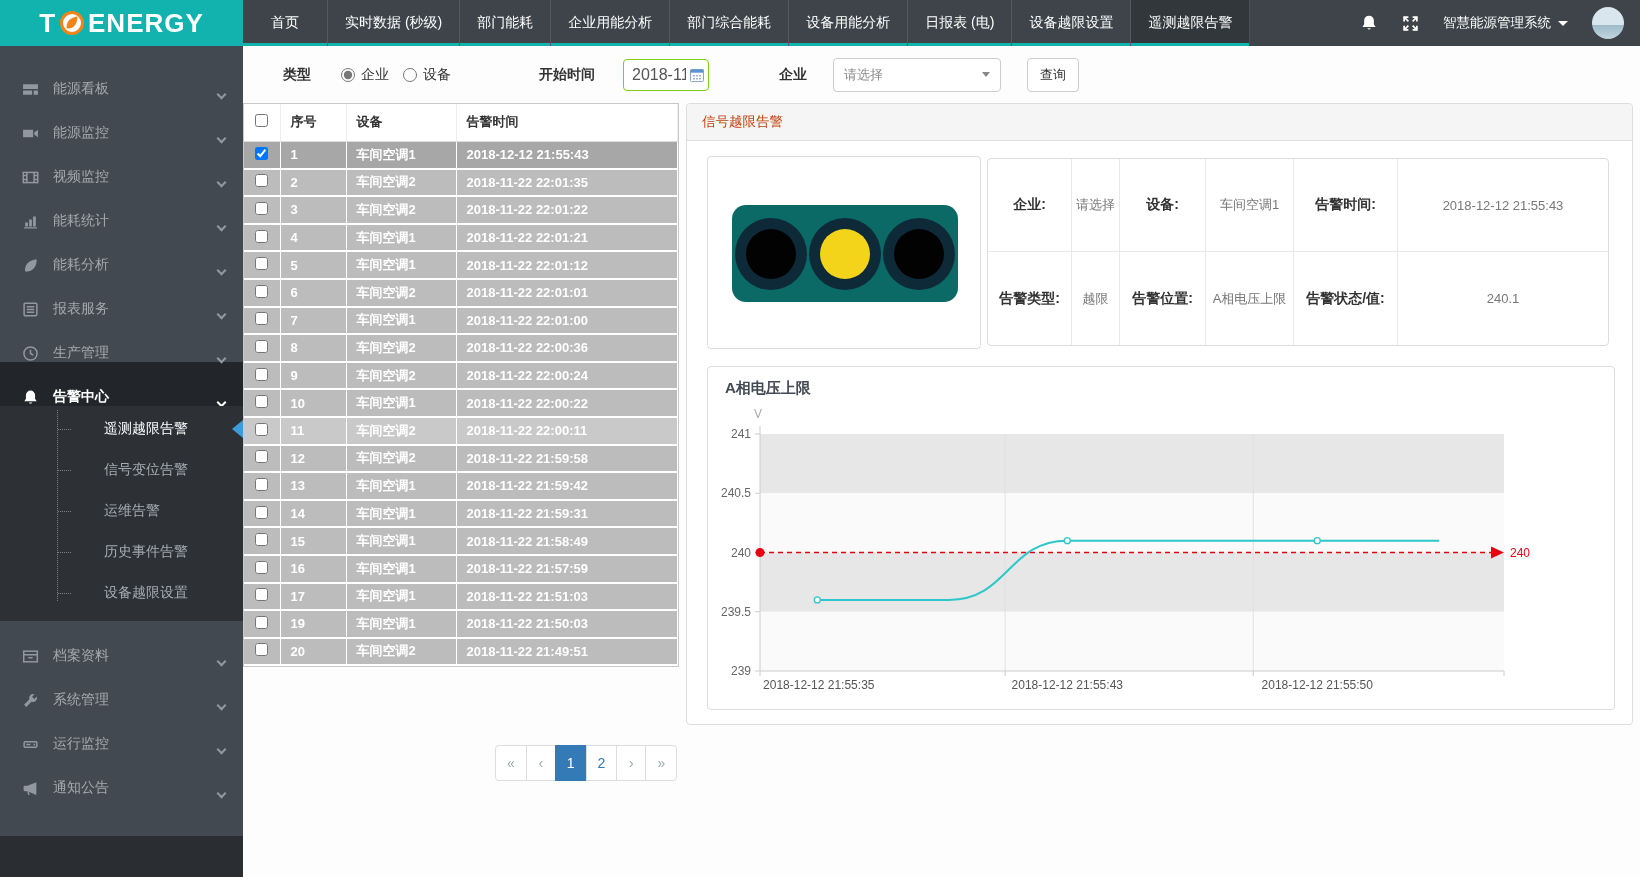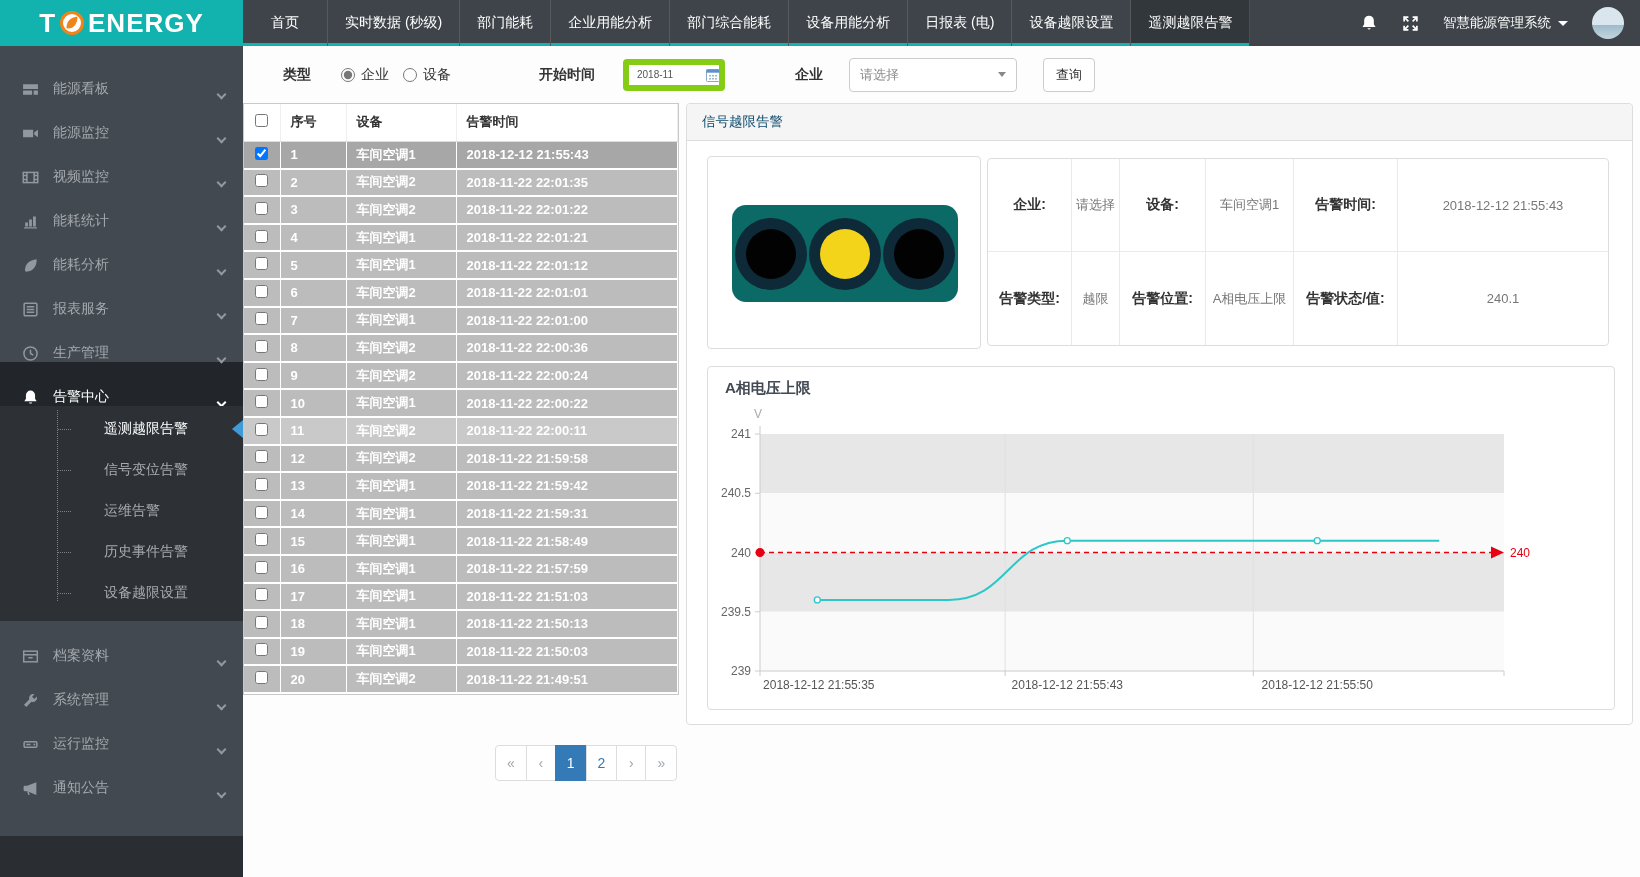--- a/index.html
+++ b/index.html
@@ -24,42 +24,42 @@
   .sysname { display:flex; align-items:center; gap:7px; font-size:13.5px; }
   .caret-down { width:0; height:0; border-left:5px solid transparent; border-right:5px solid transparent; border-top:5px solid #fff; }
   .avatar { width:32px; height:32px; border-radius:50%; background:linear-gradient(#d9e6ee 55%, #9db9c9 55%, #c3d6e0); }
   
   .sidebar { position:absolute; left:0; top:46px; width:243px; bottom:0; background:#434950; padding-top:8px; }
   .side-group { height:44px; display:flex; align-items:flex-end; padding:0 18px 0 22px; color:#a4a9ae; cursor:pointer; }
   .side-group .s-icon { width:17px; height:17px; margin-right:14px; color:#9298a0; display:inline-flex; }
   .side-group .s-icon svg { width:17px; height:17px; }
   .side-group .s-label { font-size:14px; flex:1; }
   .chev { width:7px; height:7px; border-right:2px solid #9298a0; border-bottom:2px solid #9298a0; transform:rotate(45deg); margin-top:-4px; }
-  .side-group.active { background:#22262a; color:#fff; }
+  .side-group.active { background:#22262a; color:#fff;font-weight:bold; }
   .side-group.active .s-icon, .side-group.active .s-icon svg { color:#fff; }
   .side-group.active .chev { border-color:#fff; }
   .submenu { background:#2d3136; padding:2px 0 8px 0; position:relative; }
   .submenu::before { content:""; position:absolute; left:57px; top:4px; bottom:20px; border-left:1px dotted #7c8186; }
   .subitem { position:relative; height:41px; display:flex; align-items:center; padding-left:104px; color:#a6abb0; font-size:14px; cursor:pointer; }
   .subitem::before { content:""; position:absolute; left:58px; width:13px; top:50%; border-top:1px dotted #7c8186; }
   .subitem.active { color:#fff; }
   .subitem .active-arrow { display:none; }
   .subitem.active .active-arrow { display:block; position:absolute; right:0; top:50%; margin-top:-9px;
     width:0; height:0; border-top:9px solid transparent; border-bottom:9px solid transparent; border-right:11px solid #3f9bd8; }
   .sidebar-bottom { position:absolute; left:0; bottom:0; width:243px; height:41px; background:#2a2e33; }
   
   .content { position:absolute; left:243px; top:46px; right:0; bottom:0; background:#fdfdfd; }
   
   .filterbar { position:absolute; left:0; top:0; right:0; height:57px; display:flex; align-items:center; padding-left:40px; background:#fdfdfd;gap:16px; }
   .f-label { font-weight:bold; font-size:14px; color:#333; }
   .radio-opt { display:flex; align-items:center; gap:6px; margin-left:14px; font-size:14px; color:#333; }
   .radio-opt input { width:14px; height:14px; accent-color:#777; }
   .lbl-start { margin-left:72px;font-family:Liberation Serif, serif; }
   .date-input-wrap { position:relative; margin-left:12px; }
-  .date-input { width:102px; height:32px; border:6px solid #84cc16; border-radius:4px; padding:0 22px 0 8px; font-size:10px; color:#555;
+  .date-input { width:86px; height:32px; border:1px solid #84cc16; border-radius:4px; padding:0 22px 0 8px; font-size:16px; color:#555;
     font-family:"Liberation Sans","DejaVu Sans",sans-serif; outline:none; }
   .cal-icon { position:absolute; right:5px; top:9px; width:14px; height:14px; }
   .lbl-ent { margin-left:54px; }
   .select { margin-left:10px; width:168px; height:34px; border:1px solid #ccc; border-radius:4px; background:#fff;
     display:flex; align-items:center; padding:0 10px; font-size:13px; color:#8a8a8a; position:relative; cursor:pointer; }
   .select .sel-caret { position:absolute; right:10px; width:0; height:0; border-left:4px solid transparent; border-right:4px solid transparent; border-top:5px solid #888; }
   .search-btn { margin-left:10px; width:52px; height:34px; background:#fff; border:1px solid #ccc; border-radius:4px;
     font-size:13px; color:#333; cursor:pointer; font-family:"Liberation Sans","DejaVu Sans",sans-serif; }
   
   .table-wrap { position:absolute; left:0; top:57px; width:436px; border:1px solid #c9c9c9; background:#fff; }
@@ -79,21 +79,21 @@
   .page-btn { min-width:30px; height:36px; padding:0 11px; display:flex; align-items:center; justify-content:center;
     background:#fff; border:1px solid #ddd; margin-left:-1px; color:#337ab7; font-size:14px; cursor:pointer; text-decoration:none; }
   .page-btn.arrow { color:#9aa6ae; }
   .page-btn:first-child { border-radius:4px 0 0 4px; margin-left:0; }
   .page-btn:last-child { border-radius:0 4px 4px 0; }
   .page-btn.active { background:#337ab7; border-color:#337ab7; color:#fff; }
   
   .right-panel { position:absolute; left:443px; top:57px; width:947px; height:622px; background:#fff;
     border:1px solid #ddd; border-radius:4px; }
   .panel-header { height:37px; background:#f5f5f5; border-bottom:1px solid #ddd; border-radius:4px 4px 0 0;
-    display:flex; align-items:center; padding-left:15px; font-size:13.5px; color:#0c4a6e; }
+    display:flex; align-items:center; padding-left:15px; font-size:13.5px; color:#c2410c; }
   .light-box { position:absolute; left:20px; top:52px; width:274px; height:193px; border:1px solid #ddd; border-radius:4px; background:#fff; }
   .signal { position:absolute; left:24px; top:48px; width:226px; height:97px; border-radius:14px;
     display:flex; align-items:center; justify-content:center; gap:2px; }
   .lamp { width:72px; height:72px; border-radius:50%; display:flex; align-items:center; justify-content:center; }
   .bulb { width:50px; height:50px; border-radius:50%; }
   .info-table { position:absolute; left:300px; top:54px; width:622px; height:188px; border:1px solid #ddd; border-radius:4px;
     display:grid; grid-template-columns:84px 48px 86px 88px 104px 1fr; grid-template-rows:93px 93px; background:#fff; overflow:hidden; }
   .info-cell { display:flex; align-items:center; justify-content:center; border-right:1px solid #e9e9e9; border-bottom:1px solid #e9e9e9;
     text-align:center; padding:0 4px; }
   .info-cell:nth-child(6n) { border-right:none; }
@@ -427,26 +427,20 @@
             <td class="chk-cell"><input type="checkbox" style=""></td>
             <td>16</td>
             <td>车间空调1</td>
             <td>2018-11-22 21:57:59</td>
           </tr>
           <tr class="">
             <td class="chk-cell"><input type="checkbox" style=""></td>
             <td>17</td>
             <td>车间空调1</td>
             <td>2018-11-22 21:51:03</td>
-          </tr>
-          <tr class="">
-            <td class="chk-cell"><input type="checkbox" style=""></td>
-            <td>18</td>
-            <td>车间空调1</td>
-            <td>2018-11-22 21:50:13</td>
           </tr>
           <tr class="">
             <td class="chk-cell"><input type="checkbox" style=""></td>
             <td>19</td>
             <td>车间空调1</td>
             <td>2018-11-22 21:50:03</td>
           </tr>
           <tr class="">
             <td class="chk-cell"><input type="checkbox" style=""></td>
             <td>20</td>

